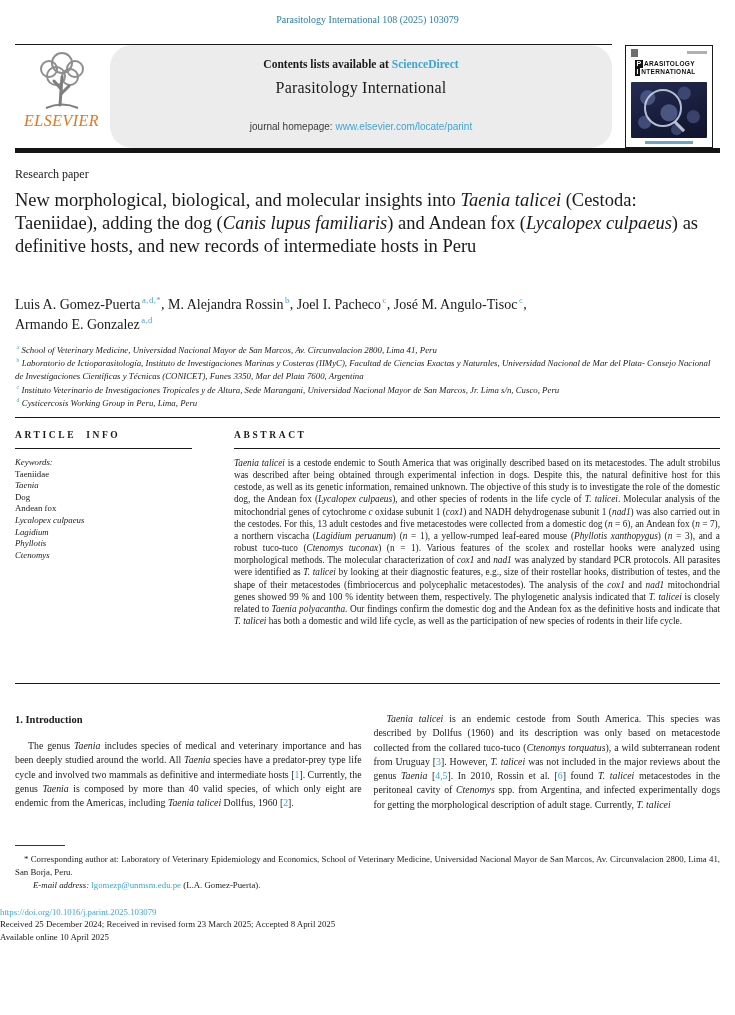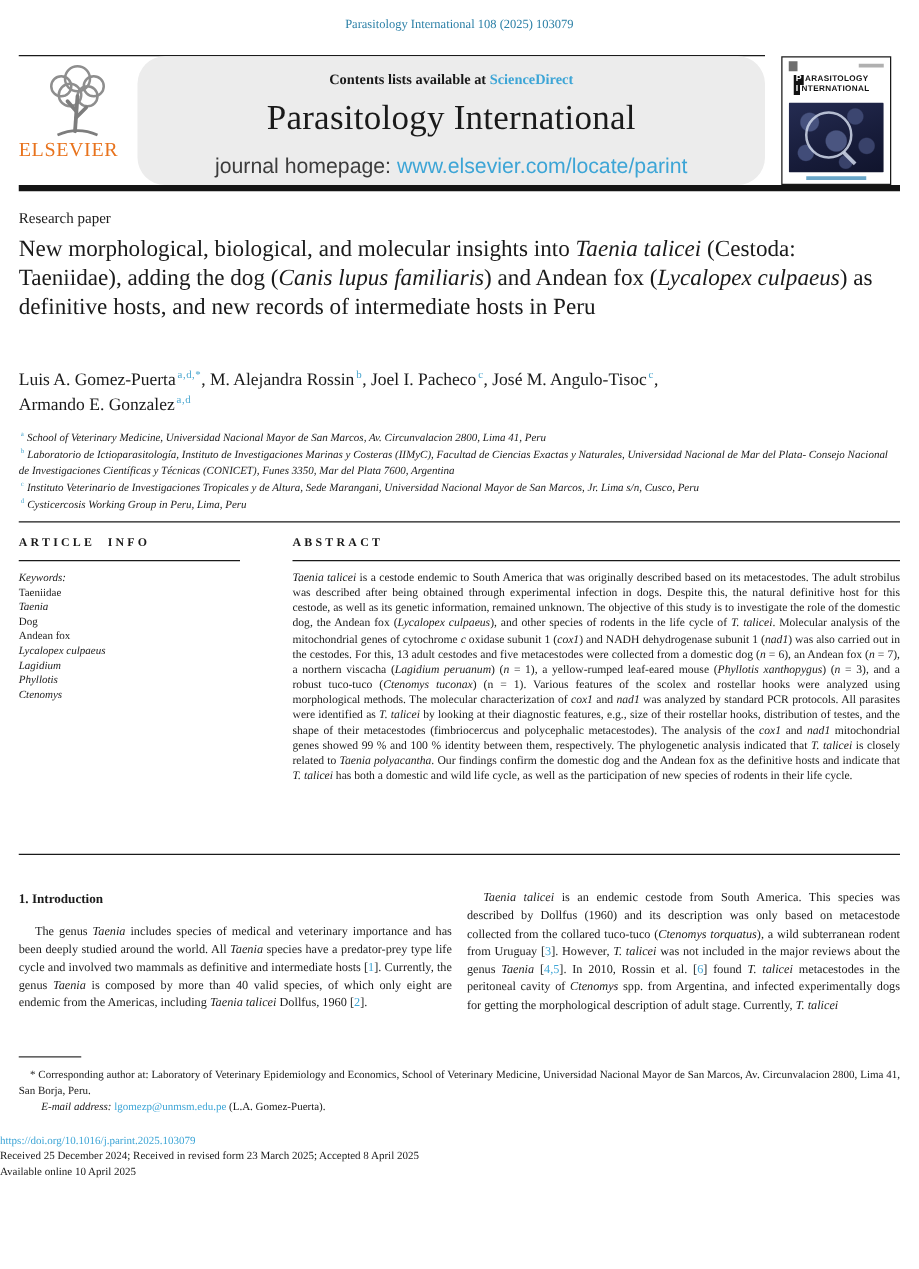--- a/index.html
+++ b/index.html
@@ -13,27 +13,27 @@
   .it{font-style:italic;}
   sup{font-size:62%;line-height:0;margin-left:1.5px;letter-spacing:.4px;}
   sup.lnk{color:#4aa6cf;}
 
   
   #citation{top:14px;left:0;width:735px;text-align:center;font-size:10px;color:#2a7fa6;}
 
   
   #masthead-rule{top:44px;left:15px;width:597px;height:1px;background:#1a1a1a;}
   #masthead{top:45px;left:15px;width:705px;height:103px;}
-  #logo{position:absolute;left:0;top:4px;width:93px;text-align:left;}
+  #logo{position:absolute;left:0;top:4px;width:93px;text-align:center;font-style:italic;}
   #logo svg{display:block;margin:0 auto;}
   #elsevier-text{font-size:16px;color:#e8731d;letter-spacing:.5px;margin-top:-3px;}
   #graybox{position:absolute;left:95px;top:0;width:502px;height:103px;background:#ececec;text-align:center;border-radius:22px;}
   #contents-line{margin-top:13px;font-size:11.5px;font-weight:bold;}
-  #journal-title{margin-top:9px;font-size:28px;letter-spacing:.2px;}
-  #homepage-line{margin-top:12px;font-size:17px;font-family:"Liberation Sans",sans-serif;color:#3c3c3c;}
+  #journal-title{margin-top:9px;font-size:16px;letter-spacing:.2px;}
+  #homepage-line{margin-top:24px;font-size:10px;font-family:"Liberation Sans",sans-serif;color:#3c3c3c;}
   #cover{position:absolute;left:610px;top:0;width:86px;height:101px;border:1px solid #1a1a1a;background:#fff;}
   .cover-top{display:flex;justify-content:space-between;padding:3px 5px 0 5px;}
   .cover-glyph{width:7px;height:8px;background:#6f6f6f;}
   .cover-issn{width:20px;height:3px;background:#b0b0b0;margin-top:2px;}
   .cover-title{padding:3px 0 0 9px;font-family:"Liberation Sans",sans-serif;font-weight:bold;
     font-size:6.5px;line-height:8px;letter-spacing:.3px;color:#111;text-align:left;}
   .cover-title .cap{display:inline-block;background:#111;color:#fff;padding:0 1.5px;margin-right:1px;font-size:7px;}
   .cover-art{position:absolute;left:5px;right:5px;top:36px;bottom:9px;border-radius:1px;
     background:
       radial-gradient(circle at 22% 28%, #47527e 0 7px, rgba(0,0,0,0) 8px),

